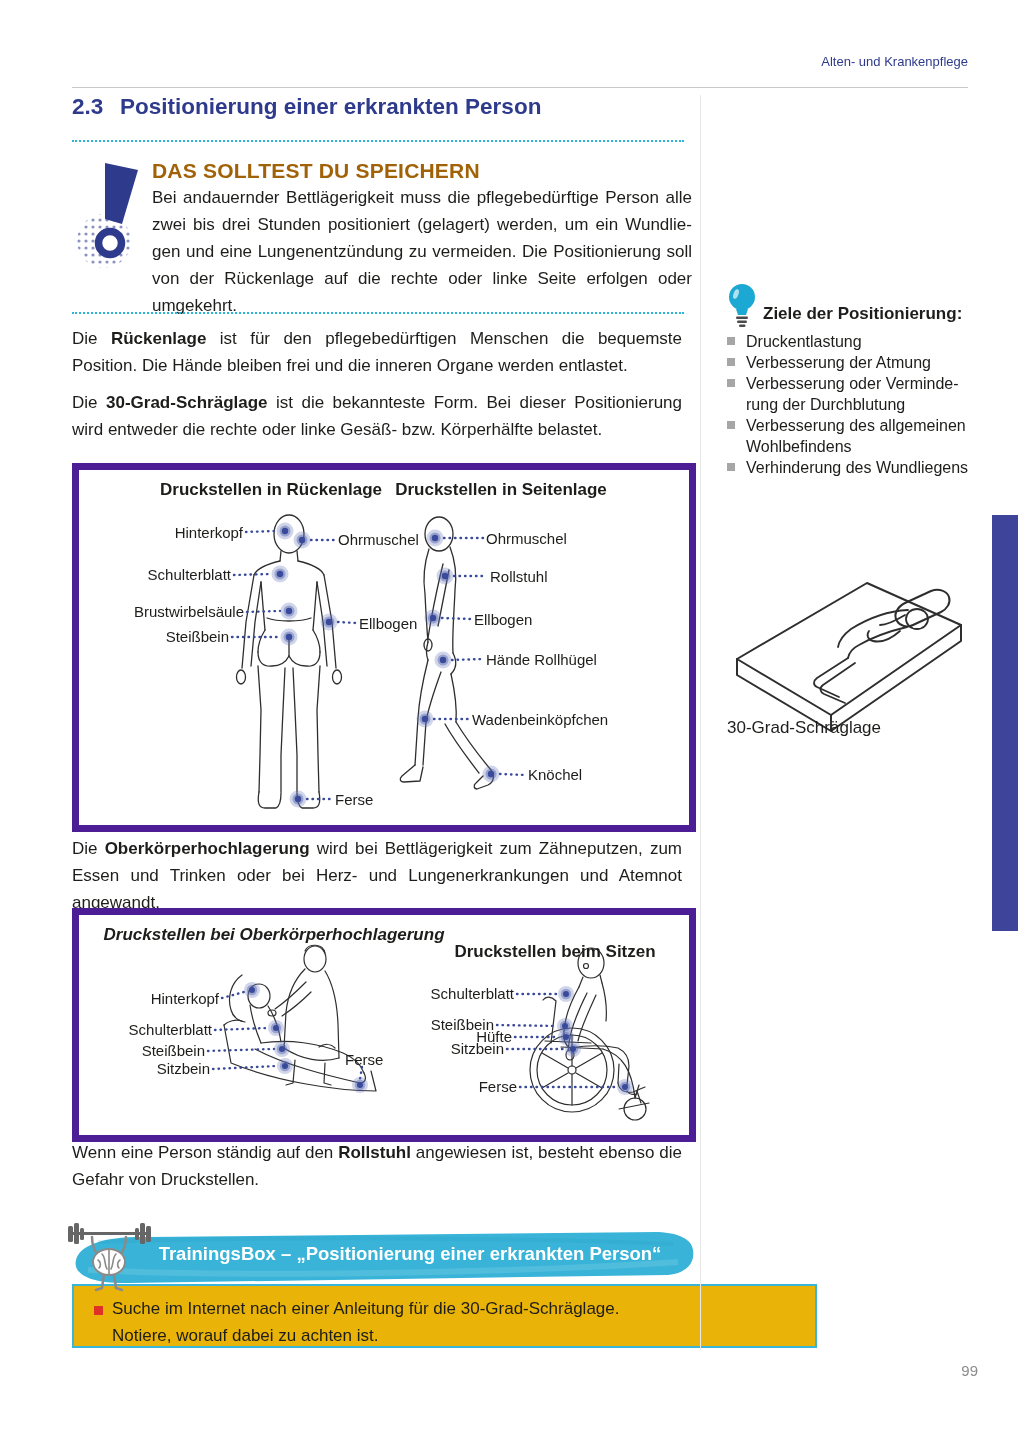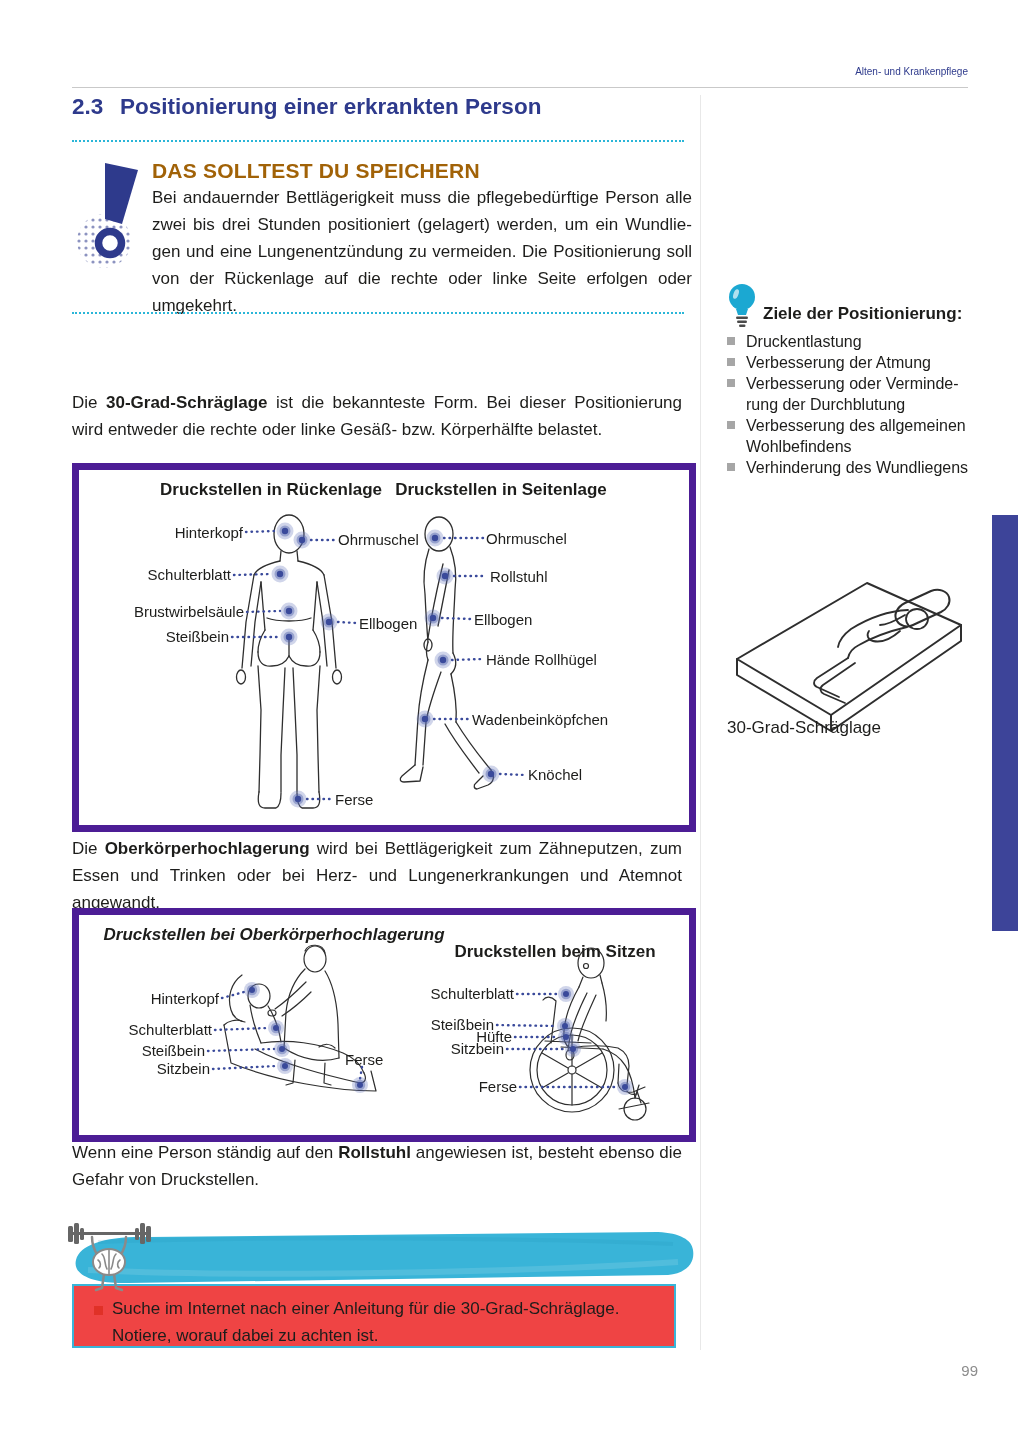--- a/index.html
+++ b/index.html
@@ -1,21 +1,21 @@
 <!DOCTYPE html>
 <html lang="de"><head>
 <meta charset="utf-8">
 <style>
   html,body{margin:0;padding:0;background:#ffffff;}
   .page{position:relative;width:1018px;height:1440px;background:#fff;overflow:hidden;
         font-family:"Liberation Sans","DejaVu Sans",sans-serif;color:#1d1d1b;}
   .abs{position:absolute;}
   
   .running-head{position:absolute;left:568px;top:54px;width:400px;text-align:right;
-                font-size:10px;color:#2e3a8c;margin-top:12px;}
+                font-size:13px;color:#2e3a8c;}
   .head-rule{position:absolute;left:72px;top:87px;width:896px;height:0;border-top:1px solid #c9c9c9;}
   .chapter-title{position:absolute;left:72px;top:94px;font-size:22.5px;font-weight:bold;color:#2e3a8c;}
   .chapter-title .num{display:inline-block;width:48px;}
   .dotted-rule{position:absolute;height:0;border-top:2px dotted #2ab6d8;}
   
   .memo-heading{position:absolute;left:152px;top:159px;font-size:21px;font-weight:bold;
                 color:#a16207;letter-spacing:.2px;}
   .memo-body{position:absolute;left:152px;top:184px;width:540px;font-size:17px;line-height:27px;
              text-align:justify;hyphens:manual;}
   .para{position:absolute;left:72px;width:610px;font-size:17px;line-height:27px;
@@ -30,22 +30,22 @@
   
   .goals-heading{position:absolute;left:763px;top:304px;font-size:17px;font-weight:bold;}
   .goals{position:absolute;left:727px;top:331px;width:252px;margin:0;padding:0;list-style:none;
          font-size:16px;line-height:21px;hyphens:manual;}
   .goals li{position:relative;padding-left:19px;margin:0;}
   .goals li::before{content:"";position:absolute;left:0;top:6px;width:8px;height:8px;background:#a6a6a6;}
   .side-caption{position:absolute;left:727px;top:718px;font-size:17px;}
   .side-bar{position:absolute;left:992px;top:515px;width:26px;height:416px;background:#3d4499;}
   .col-divider{position:absolute;left:700px;top:95px;width:1px;height:1255px;background:#e8e8e8;}
   
-  .tbox{position:absolute;left:72px;top:1284px;width:604px;height:64px;border:2px solid #3ab5d8;
-        box-sizing:border-box;background:#ef4444;}
+  .tbox{position:absolute;left:72px;top:1284px;width:745px;height:64px;border:2px solid #3ab5d8;
+        box-sizing:border-box;background:#eab308;}
   .tbox .bullet{position:absolute;left:20px;top:20px;width:9px;height:9px;background:#e03127;}
   .tbox .task{position:absolute;left:38px;top:9px;width:565px;font-size:17px;line-height:27px;}
   .tbanner{position:absolute;left:58px;top:1226px;width:645px;height:64px;}
   .tbanner-title{position:absolute;left:130px;top:1243px;width:560px;text-align:center;
                  font-size:18.5px;font-weight:bold;color:#ffffff;}
   .ticon{position:absolute;left:62px;top:1218px;}
   .page-number{position:absolute;left:938px;top:1362px;width:40px;text-align:right;
                font-size:15px;color:#8c8c8c;}
   svg{display:block;}
 </style>
@@ -71,20 +71,21 @@
     </defs>
     <circle cx="28" cy="80" r="27" fill="url(#ht)"></circle>
     <path d="M29,2 L62,9 L46,63 L29,58 Z" fill="#2e3a8c"></path>
     <circle cx="34" cy="82" r="11.5" fill="#ffffff" stroke="#2e3a8c" stroke-width="7.5"></circle>
   </svg>
   <div class="memo-heading">DAS SOLLTEST DU SPEICHERN</div>
   <div class="memo-body">Bei andauernder Bettlägerigkeit muss die pflegebedürftige Person alle zwei bis drei Stunden positioniert (gelagert) werden, um ein Wundlie­gen und eine Lungenentzündung zu vermeiden. Die Positionierung soll von der Rückenlage auf die rechte oder linke Seite erfolgen oder umgekehrt.</div>
 
   <div class="dotted-rule" style="left:72px;top:312px;width:612px;"></div>
 
+  <p class="para" style="top:325px;margin:0;"><span>Die </span><b>Rückenlage</b><span> ist für den pflegebedürftigen Menschen die bequemste Position. Die Hände bleiben frei und die inneren Organe werden entlastet.</span></p>
 
   <p class="para" style="top:389px;margin:0;"><span>Die </span><b>30-Grad-Schräglage</b><span> ist die bekannteste Form. Bei dieser Positionierung wird entweder die rechte oder linke Gesäß- bzw. Körperhälfte belastet.</span></p>
 
   <div class="figbox" style="top:463px;height:355px;">
     <svg class="figsvg" width="610" height="355" viewBox="0 0 610 355">
       <g fill="none" stroke="#2e2e2e" stroke-width="1.3" stroke-linecap="round" stroke-linejoin="round">
 
         <ellipse cx="210" cy="64" rx="15" ry="19"></ellipse>
         <path d="M202,81 L201,91 M218,81 L219,91"></path>
         <path d="M201,91 C188,94 178,98 175,105 M219,91 C232,94 242,98 245,105"></path>
@@ -350,20 +351,21 @@
 
   <div class="tbox">
     <span class="bullet"></span>
     <div class="task">Suche im Internet nach einer Anleitung für die 30-Grad-Schräglage. Notiere, worauf dabei zu achten ist.</div>
   </div>
   <svg class="tbanner" viewBox="0 0 645 64">
     <path d="M18,34 C22,18 48,10 90,11 L600,6 C622,7 634,14 635,24 C637,36 630,47 610,49 L70,57 C38,58 14,50 18,34 Z" fill="#39b4d8"></path>
     <path d="M30,44 C200,52 470,46 620,36" stroke="#ffffff" stroke-width="6" opacity="0.12" fill="none"></path>
     <path d="M40,16 C220,10 480,12 615,18" stroke="#1d8fb4" stroke-width="4" opacity="0.15" fill="none"></path>
   </svg>
+  <div class="tbanner-title">TrainingsBox – „Positionierung einer erkrankten Person“</div>
   <svg class="ticon" width="95" height="85" viewBox="0 0 95 85">
     <rect x="10" y="14" width="75" height="3" fill="#666"></rect>
     <rect x="6" y="8" width="5" height="16" rx="1.5" fill="#666"></rect>
     <rect x="12" y="5" width="5" height="21" rx="1.5" fill="#666"></rect>
     <rect x="18" y="10" width="4" height="12" rx="1.5" fill="#666"></rect>
     <rect x="73" y="10" width="4" height="12" rx="1.5" fill="#666"></rect>
     <rect x="78" y="5" width="5" height="21" rx="1.5" fill="#666"></rect>
     <rect x="84" y="8" width="5" height="16" rx="1.5" fill="#666"></rect>
     <g stroke="#8a8a8a" stroke-width="2.5" fill="none" stroke-linecap="round">
       <path d="M36,38 C32,32 30,26 30,19"></path>

